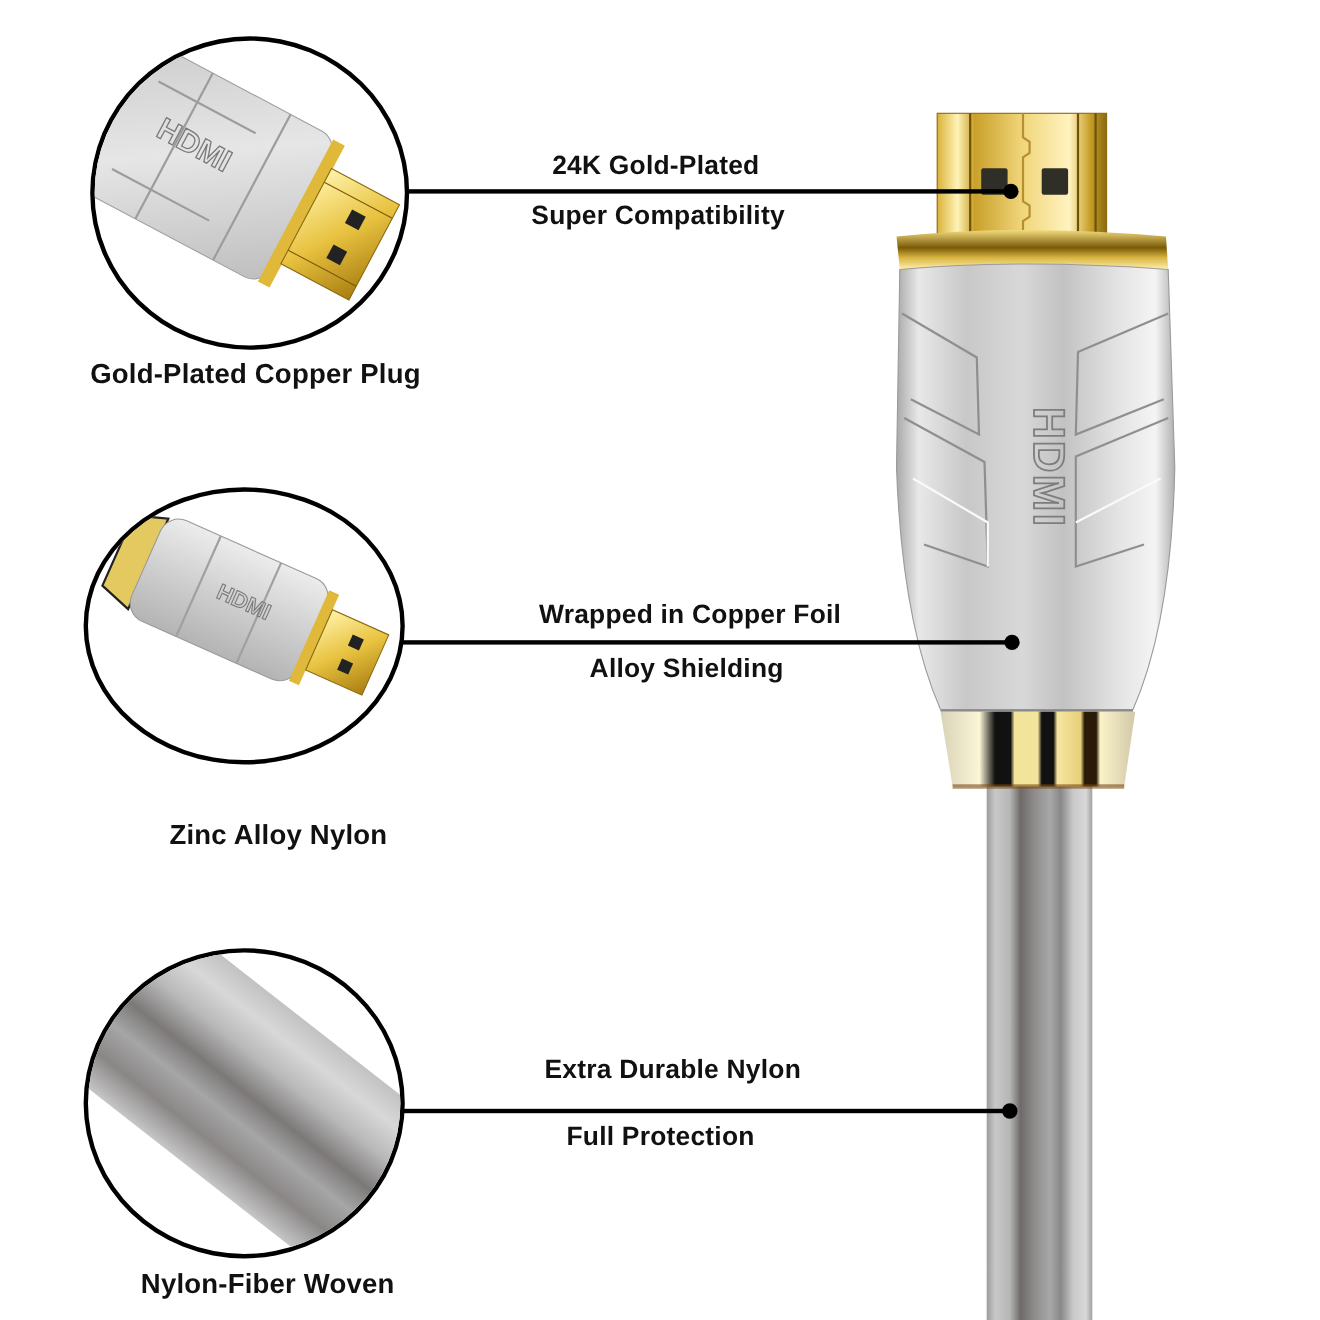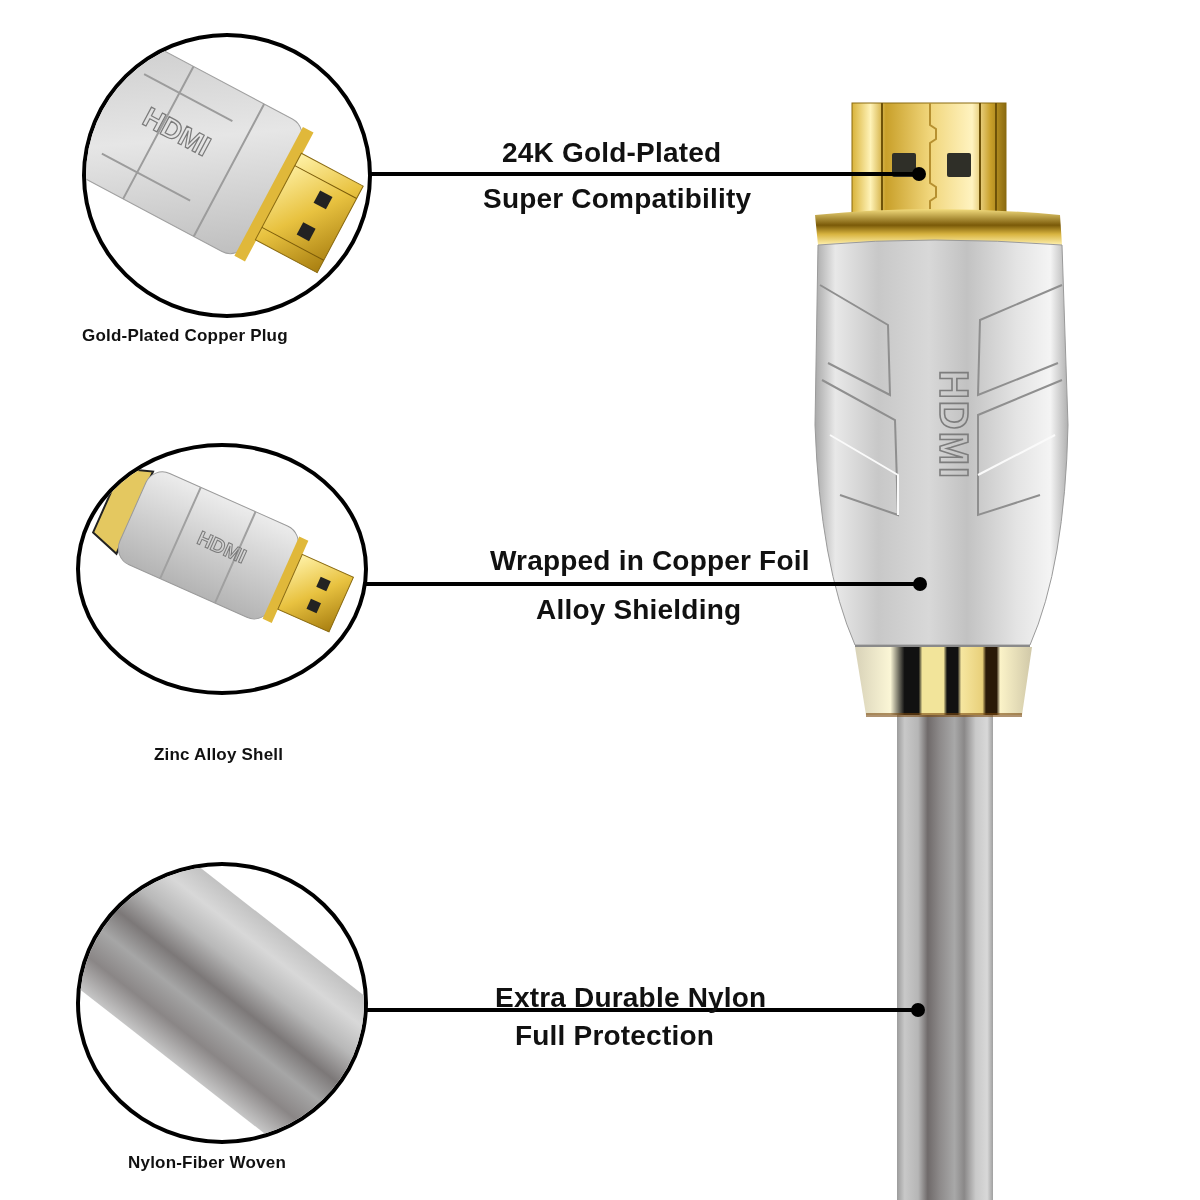--- a/index.html
+++ b/index.html
@@ -1,20 +1,20 @@
 <!DOCTYPE html>
 <html><head>
 <meta charset="utf-8">
 <style>
   html, body { margin: 0; padding: 0; background: #ffffff; }
   body { width: 1200px; height: 1200px; position: relative; overflow: hidden;
          font-family: "Liberation Sans", "DejaVu Sans", sans-serif; }
   .abs { position: absolute; }
-  .label { position: absolute; font-weight: bold; color: #111; font-size: 17px; white-space: nowrap; letter-spacing: 0.2px; }
-  .callout-text { position: absolute; font-weight: bold; color: #111; font-size: 28px; white-space: nowrap; letter-spacing: 0.2px; }
+  .label { position: absolute; font-weight: bold; color: #111; font-size: 25px; white-space: nowrap; letter-spacing: 0.2px; }
+  .callout-text { position: absolute; font-weight: bold; color: #111; font-size: 24px; white-space: nowrap; letter-spacing: 0.2px; }
   .zoom-circle { position: absolute; border: 4px solid #000; border-radius: 50%; overflow: hidden; box-sizing: border-box; background: #fff; }
   .leader { position: absolute; height: 4px; background: #000; }
   .leader-dot { position: absolute; width: 14px; height: 14px; border-radius: 50%; background: #000; }
   svg { display: block; }
 </style>
 </head>
 <body>
 
 <div class="abs" style="left:800px; top:95px; width:290px; height:1105px;">
   <svg width="290" height="1105" viewBox="0 0 290 1105">
@@ -164,21 +164,21 @@
       <rect x="236" y="88" width="11" height="11" fill="#222"></rect>
       <rect x="236" y="112" width="11" height="11" fill="#222"></rect>
       <path d="M90 55 L90 155 M150 55 L150 155" stroke="#a0a0a0" stroke-width="2"></path>
       <text x="108" y="108" font-family="Liberation Sans, sans-serif" font-size="20" font-weight="bold" fill="none" stroke="#7a7a7a" stroke-width="1">HDMI</text>
     </g>
   </svg>
 </div>
 <div class="leader" style="left:366px; top:582px; width:556px;"></div>
 <div class="leader-dot" style="left:913px; top:577px;"></div>
 
-<div class="label" style="left:154px; top:745px;">Zinc Alloy Shell</div>
+<div class="label" style="left:154px; top:745px;">Zinc Alloy Nylon</div>
 
 <div class="callout-text" style="left:490px; top:545px;text-align:center;">Wrapped in Copper Foil</div>
 <div class="callout-text" style="left:536px; top:594px;">Alloy Shielding</div>
 
 <div class="zoom-circle" style="left:76px; top:862px; width:292px; height:282px;">
   <svg width="292" height="282" viewBox="0 0 292 282">
     <defs>
       <linearGradient id="c3" x1="0" x2="1" y1="0" y2="0">
         <stop offset="0" stop-color="#c6c6c6"></stop>
         <stop offset="0.18" stop-color="#8a8686"></stop>
@@ -192,14 +192,14 @@
     <g transform="rotate(-52 146 141)">
       <rect x="70" y="-80" width="170" height="440" fill="url(#c3)"></rect>
     </g>
   </svg>
 </div>
 <div class="leader" style="left:366px; top:1008px; width:552px;"></div>
 <div class="leader-dot" style="left:911px; top:1003px;"></div>
 
 <div class="label" style="left:128px; top:1153px;">Nylon-Fiber Woven</div>
 
-<div class="callout-text" style="left:495px; top:982px;">Extra Durable Nylon</div>
+<div class="callout-text" style="left:495px; top:959px;">Extra Durable Nylon</div>
 <div class="callout-text" style="left:515px; top:1020px;">Full Protection</div>
 
 </body></html>

